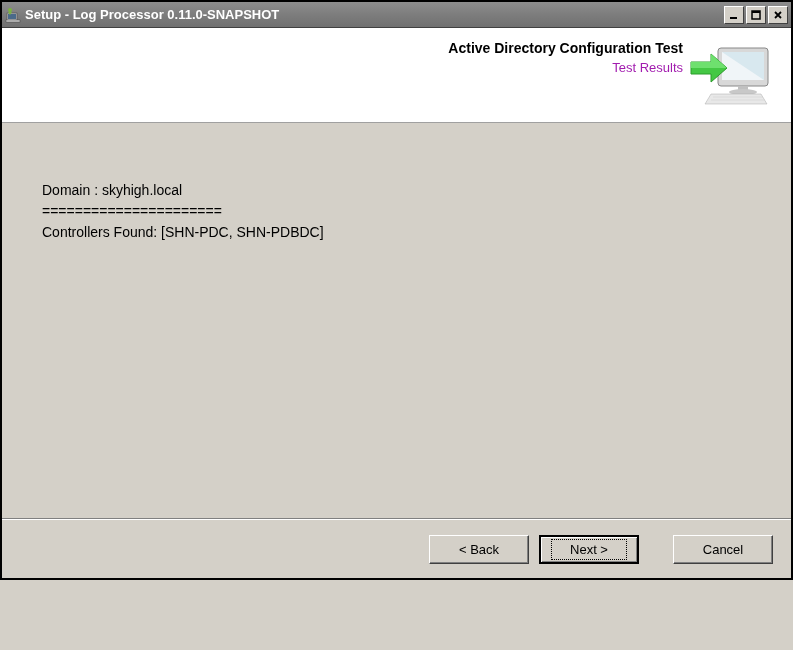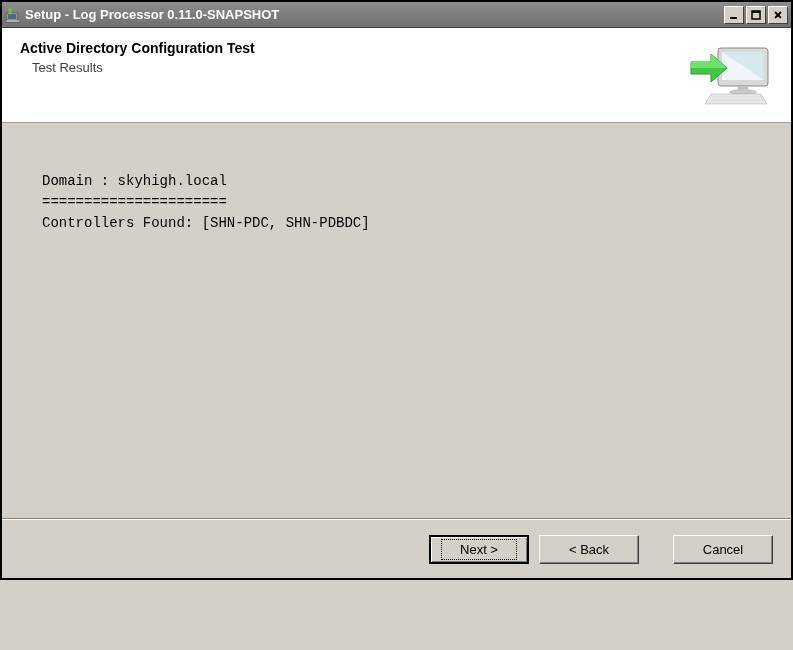--- a/index.html
+++ b/index.html
@@ -70,52 +70,54 @@
       height: 10px;
     }
     .header-panel {
       background: #fff;
       height: 95px;
       border-bottom: 1px solid #a0a0a0;
       padding: 12px 18px;
       display: flex;
       justify-content: space-between;
       align-items: flex-start;
+      text-align: right;
     }
     .header-text-block {
       flex: 1;
     }
     .header-title {
       font-size: 14px;
       font-weight: bold;
       color: #000;
       margin-bottom: 4px;
     }
     .header-subtitle {
       font-size: 13px;
-      color: #404040;
+      color: #a21caf;
       margin-left: 12px;
     }
     .header-graphic {
       width: 90px;
       height: 70px;
       position: relative;
     }
     .content-area {
       flex: 1;
       padding: 48px 40px 20px 40px;
       background: #d4d0c8;
       overflow: auto;
     }
     .result-text {
-      font-family: Liberation Mono, monospace;
+      font-family: Liberation Sans, sans-serif;
       font-size: 14px;
       color: #000;
       line-height: 1.5;
       white-space: pre;
+      margin-top: 9px;
     }
     .divider {
       height: 2px;
       background: #fff;
       border-top: 1px solid #808080;
       margin: 0;
     }
     .button-bar {
       height: 58px;
       display: flex;
@@ -216,24 +218,24 @@
 
   <div class="content-area">
     <div class="result-text"><span>Domain : skyhigh.local</span>
 <span>======================</span>
 <span>Controllers Found: [SHN-PDC, SHN-PDBDC]</span></div>
   </div>
 
   <div class="divider"></div>
 
   <div class="button-bar">
+    <button class="btn">
+      <span>&lt; Back</span>
+    </button>
     <button class="btn btn-default">
       <span class="btn-inner">Next &gt;</span>
-    </button>
-    <button class="btn">
-      <span>&lt; Back</span>
     </button>
     <button class="btn btn-cancel">
       <span>Cancel</span>
     </button>
   </div>
 
 </div>
 
 </body></html>

